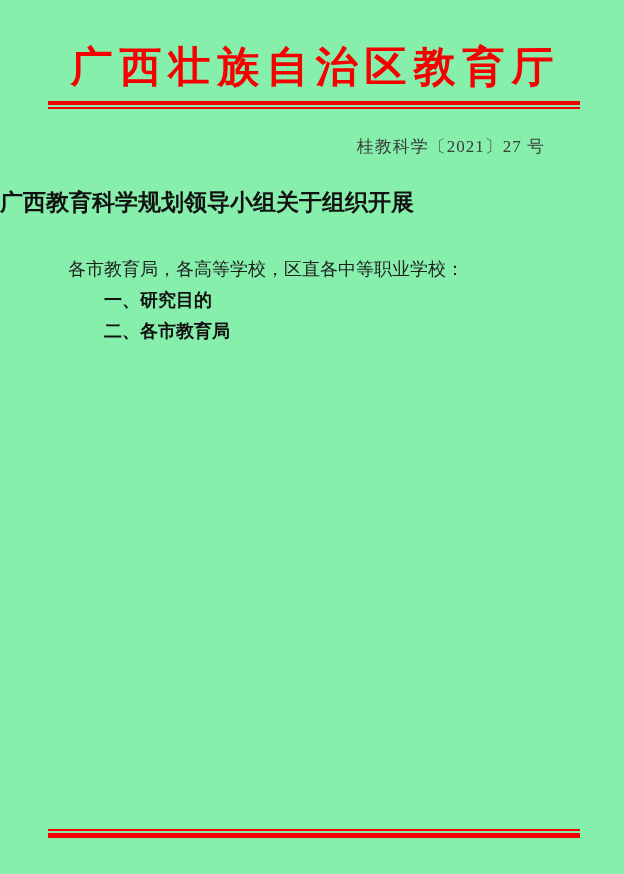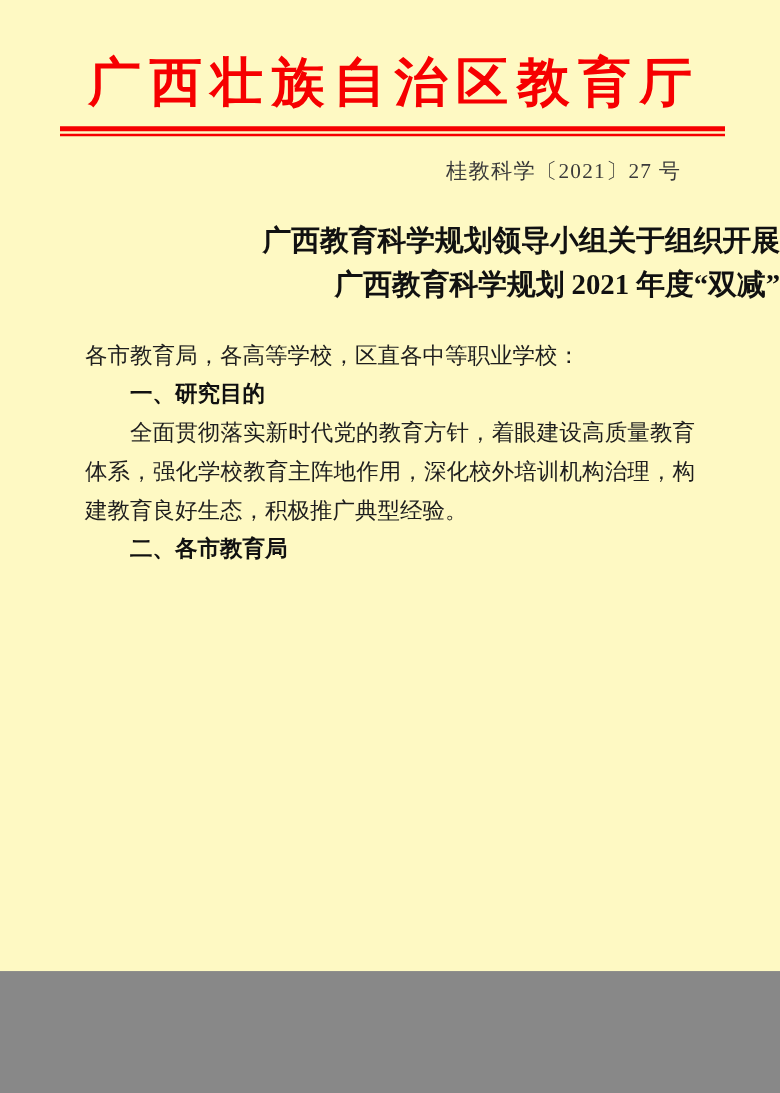--- a/index.html
+++ b/index.html
@@ -1,21 +1,21 @@
 <!DOCTYPE html>
 <html><head>
 <meta charset="utf-8">
 <style>
   html, body { margin: 0; padding: 0; background: #888; }
   .page {
     position: relative;
     width: 624px;
-    height: 777px;
+    height: 874px;
     margin: 0 auto;
-    background: #fef9c3;
+    background: #86efac;
     overflow: hidden;
     font-family: "Liberation Serif", "DejaVu Serif", serif;
     color: #1e1e1e;
   }
   
   .org-name {
     margin: 0;
     padding-top: 42px;
     font-size: 42px;
     line-height: 50px;
@@ -30,41 +30,41 @@
   .rule { position: absolute; left: 48px; right: 44px; }
   .rule .thick { height: 4px; background: #f60000; }
   .rule .thin  { height: 1.5px; background: #f60000; }
   .rule .gap   { height: 2px; }
   .rule-top    { top: 101px; }
   .rule-bottom { top: 829px; }
   .rule-bottom .thick { height: 4.5px; }
   .rule-bottom .thin  { height: 2px; }
   
   .doc-number {
-    margin-top: 35px;
+    margin-top: 45px;
     padding-right: 79px;
     font-size: 17px;
     line-height: 20px;
     text-align: right;
     color: #3a3a3a;
     letter-spacing: 1px;
   }
   
   .doc-title {
     margin-top: 28px;
     font-size: 23px;
     line-height: 35px;
     font-weight: 700;
-    text-align: right;
+    text-align: left;
     color: #111;
     font-family: Liberation Serif, serif;
   }
   
   .content {
-    margin-top: 24px;
+    margin-top: 34px;
     padding: 0 68px;
     font-size: 18px;
     line-height: 31px;
     text-align: justify;
   }
   .content p { margin: 0; }
   .para { text-indent: 2em; }
   .salutation { text-indent: 0; }
   .sec-heading {
     text-indent: 2em;
@@ -84,27 +84,25 @@
   <div class="rule rule-top">
     <div class="thick"></div>
     <div class="gap"></div>
     <div class="thin"></div>
   </div>
 
   <div class="doc-number">桂教科学〔2021〕27 号</div>
 
   <div class="doc-title">
     <div>广西教育科学规划领导小组关于组织开展</div>
-    <div>广西教育科学规划 2021 年度“双减”</div>
   </div>
 
   <div class="content">
     <p class="salutation">各市教育局，各高等学校，区直各中等职业学校：</p>
     <p class="sec-heading">一、研究目的</p>
-    <p class="para">全面贯彻落实新时代党的教育方针，着眼建设高质量教育体系，强化学校教育主阵地作用，深化校外培训机构治理，构建教育良好生态，积极推广典型经验。</p>
     <p class="sec-heading">二、各市教育局</p>
   </div>
 
   <div class="rule rule-bottom">
     <div class="thin"></div>
     <div class="gap"></div>
     <div class="thick"></div>
   </div>
 
 </div>

